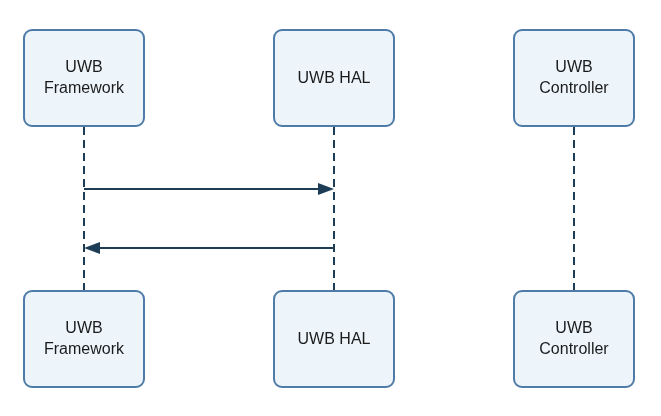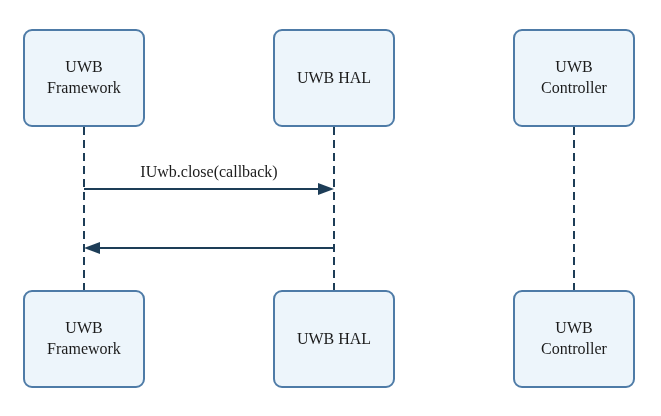--- a/index.html
+++ b/index.html
@@ -7,21 +7,21 @@
     --box-border:#4e7ba7;
     --line:#1d3d57;
     --text:#1b1b1b;
     --bg:#ffffff;
   }
   html,body{margin:0;padding:0;background:var(--bg);}
   .canvas{
     position:relative;
     width:661px;height:416px;
     background:var(--bg);
-    font-family:Liberation Serif, serif;
+    font-family:Liberation Sans, sans-serif;
     color:var(--text);
     overflow:hidden;
   }
   .actor-box{
     position:absolute;
     width:122px;height:98px;
     box-sizing:border-box;
     background:var(--box-fill);
     border:2.5px solid var(--box-border);
     border-radius:9px;
@@ -78,21 +78,20 @@
   <div class="actor-box row-top col-1">UWB
 Framework</div>
   <div class="actor-box row-top col-2">UWB HAL</div>
   <div class="actor-box row-top col-3">UWB
 Controller</div>
 
   <div class="lifeline ll-1"></div>
   <div class="lifeline ll-2"></div>
   <div class="lifeline ll-3"></div>
 
-  <div class="msg-label msg1-label">IUwb.close(callback)</div>
   <div class="msg-line msg1-line"></div>
   <div class="arrowhead right msg1-head"></div>
 
   <div class="msg-line msg2-line"></div>
   <div class="arrowhead left msg2-head"></div>
 
   <div class="actor-box row-bottom col-1">UWB
 Framework</div>
   <div class="actor-box row-bottom col-2">UWB HAL</div>
   <div class="actor-box row-bottom col-3">UWB

